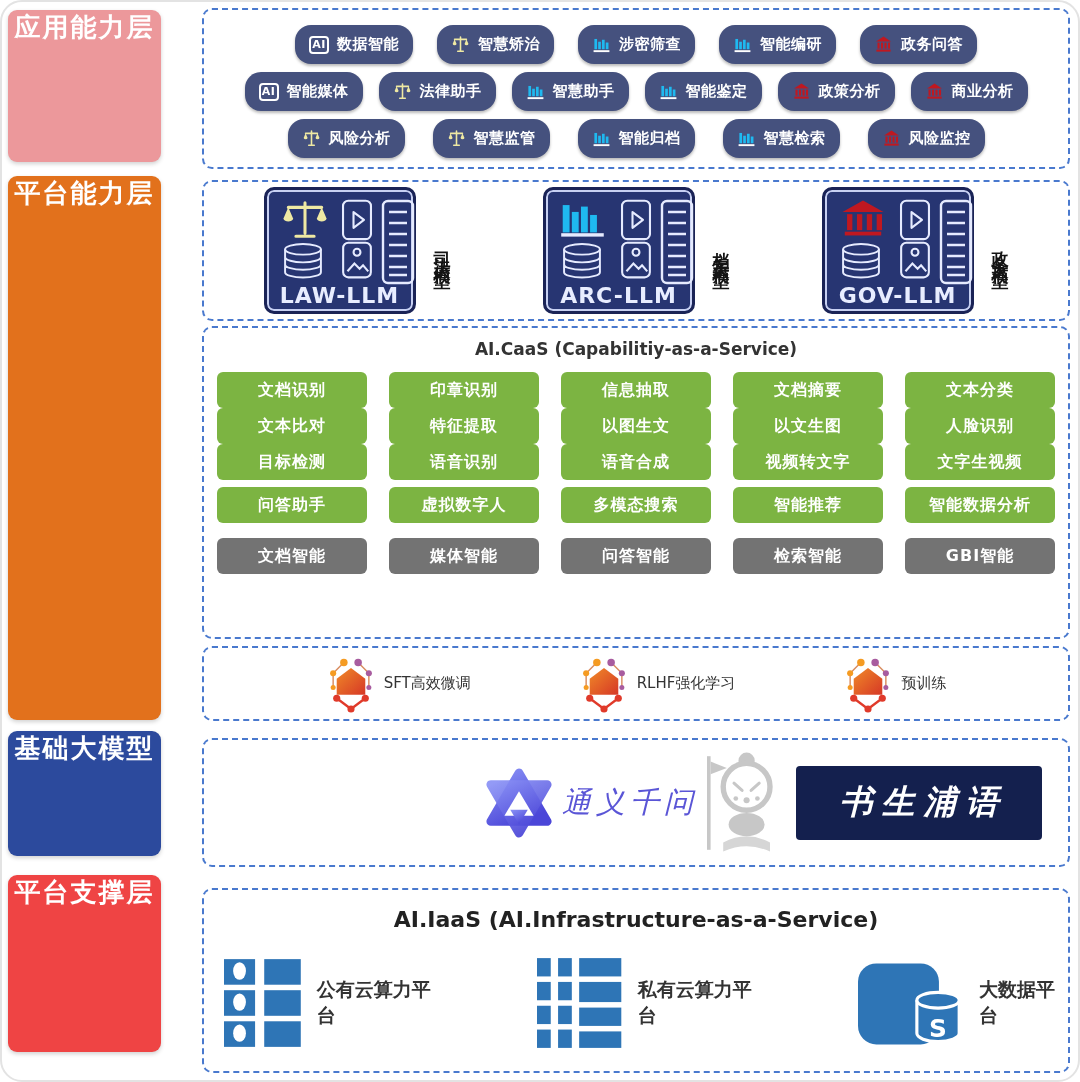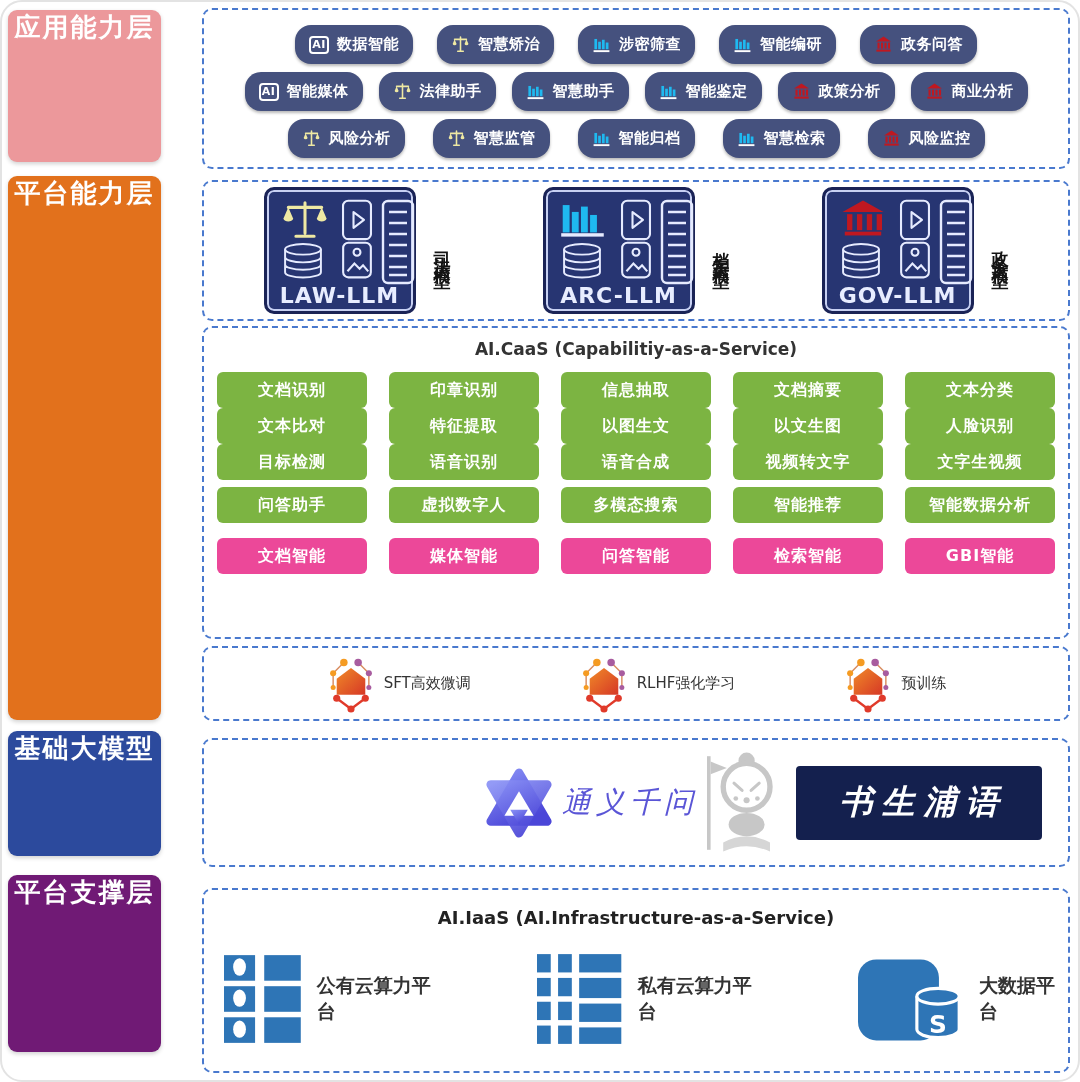--- a/index.html
+++ b/index.html
@@ -4,21 +4,21 @@
 <style>
   html,body{margin:0;padding:0;background:#fff;}
   body{width:1080px;height:1082px;position:relative;font-family:"DejaVu Sans","Liberation Sans",sans-serif;overflow:hidden;}
   .frame{position:absolute;inset:0;border:2px solid #e3e3e3;border-radius:22px;pointer-events:none;}
 
   
   .layer{position:absolute;left:8px;width:153px;border-radius:9px;display:flex;justify-content:center;color:#fff;font-size:26px;font-weight:700;letter-spacing:2px;box-shadow:0 2px 4px rgba(0,0,0,.18);}
   .layer-app{top:10px;height:152px;background:#EC989B;}
   .layer-platform{top:176px;height:544px;background:#E2711C;}
   .layer-foundation{top:731px;height:125px;background:#2C4A9D;}
-  .layer-support{top:875px;height:177px;background:#701a75;}
+  .layer-support{top:875px;height:177px;background:#ef4444;}
 
   
   .sec{position:absolute;left:202px;width:868px;border:2px dashed #4979CE;border-radius:10px;box-sizing:border-box;background:#fff;}
   .sec1{top:8px;height:161px;}
   .sec2{top:180px;height:141px;}
   .sec3{top:326px;height:313px;}
   .sec4{top:646px;height:75px;}
   .sec5{top:738px;height:129px;}
   .sec6{top:888px;height:185px;}
 
@@ -42,38 +42,38 @@
   .llm-domain{writing-mode:vertical-rl;text-orientation:upright;font-size:17px;font-weight:700;color:#141414;letter-spacing:5px;line-height:1;}
 
   
   .caas-title{margin-top:11px;text-align:center;font-size:17px;font-weight:700;color:#333;}
   .caas-grid{width:838px;margin:13px auto 0;display:flex;flex-direction:column;}
   .caas-row{display:flex;justify-content:space-between;}
   .caas-row.rowD{margin-top:7px;}
   .caas-row.rowBlue{margin-top:15px;}
   .btn{width:150px;height:36px;border-radius:6px;display:flex;align-items:center;justify-content:center;color:#fff;font-size:16px;font-weight:700;letter-spacing:1px;}
   .btn.green{background:#7CB442;}
-  .btn.blue{background:#ec4899;}
+  .btn.blue{background:#737373;}
 
   
   .sec4{display:flex;align-items:center;justify-content:center;gap:108px;}
   .train-item{display:flex;align-items:center;gap:8px;}
   .train-label{font-size:15px;color:#333;font-weight:500;}
 
   
   .sec5{display:flex;align-items:center;justify-content:flex-end;padding:0 26px;font-style:italic;}
   .logo-group{display:flex;align-items:center;gap:8px;}
   .tongyi-text{font-size:29px;color:#5A55D6;font-weight:500;letter-spacing:5px;}
   .ds-block{display:flex;align-items:center;gap:8px;background:#F3F4F7;padding:10px 16px;border-radius:3px;}
   .ds-text{font-size:34px;font-weight:800;color:#4A66F0;letter-spacing:-1px;}
   .ss-box{width:246px;height:74px;background:#14204E;border-radius:4px;display:flex;align-items:center;justify-content:center;}
   .ss-text{color:#fff;font-size:33px;font-weight:700;letter-spacing:9px;font-family:"DejaVu Serif","Liberation Serif",serif;padding-left:9px;}
 
   
-  .iaas-title{margin-top:17px;text-align:center;font-size:18px;font-weight:700;color:#222;}
+  .iaas-title{margin-top:17px;text-align:center;font-size:22px;font-weight:700;color:#222;}
   .iaas-row{margin-top:22px;display:flex;justify-content:center;align-items:center;gap:96px;padding-left:20px;}
   .iaas-item{display:flex;align-items:center;gap:16px;}
   .iaas-label{font-size:19px;font-weight:700;color:#333;}
 
   svg{display:block;}
 </style>
 </head>
 <body>
 
 <svg width="0" height="0" style="position:absolute">

